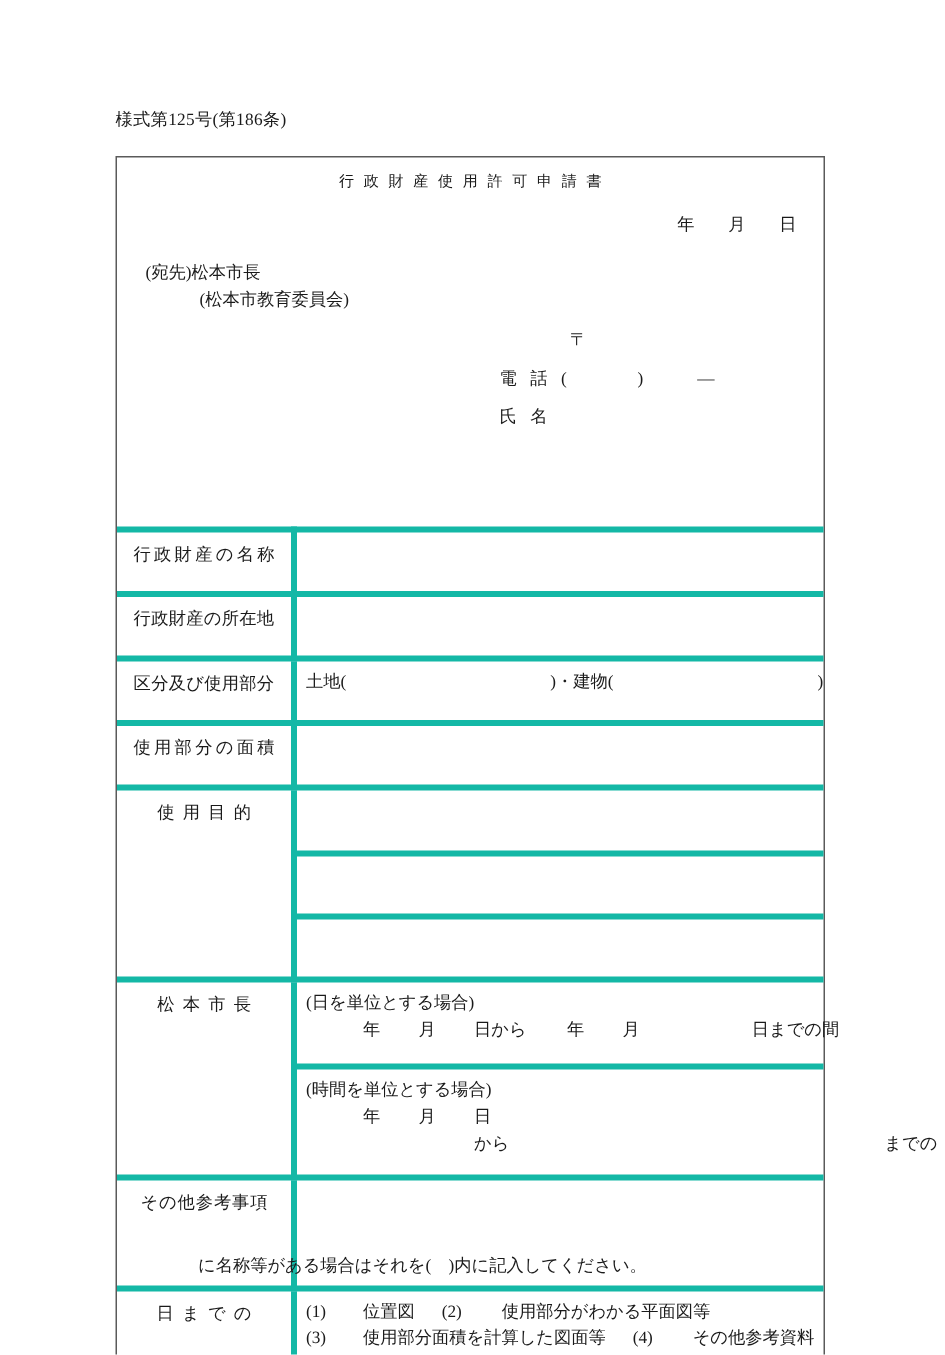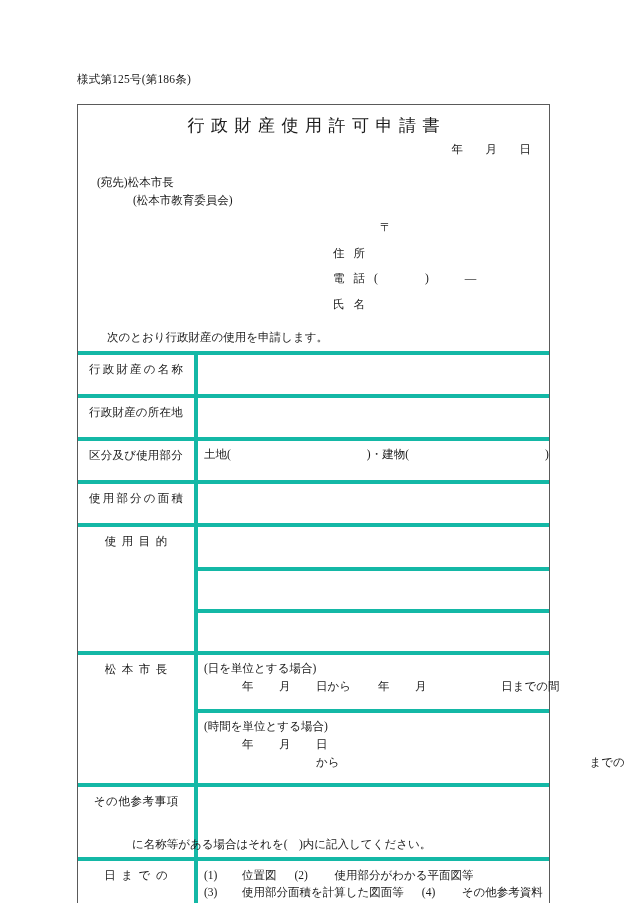--- a/index.html
+++ b/index.html
@@ -48,21 +48,21 @@
     position: relative;
     height: 246px;
   }
 
   .doc-title {
     position: absolute;
     left: 0;
     right: 0;
     top: 9px;
     text-align: center;
-    font-size: 17px;
+    font-size: 10px;
     letter-spacing: 6.5px;
     text-indent: 6.5px;
     white-space: nowrap;
   }
 
   .date-line {
     position: absolute;
     right: 18px;
     top: 37px;
     font-size: 11.5px;
@@ -223,31 +223,27 @@
       </div>
 
       <div class="addressee">
         <span>(宛先)松本市長</span>
         <span class="sub">(松本市教育委員会)</span>
       </div>
 
       <div class="applicant">
         <span class="zip">〒</span>
         <span class="row">
-          <span class="lbl">住所</span>
-        </span>
-        <span class="row">
           <span class="lbl">電話(</span><span class="paren-gap"></span><span>)</span><span class="dash-gap"></span><span>—</span>
         </span>
         <span class="row">
           <span class="lbl">氏名</span>
         </span>
       </div>
 
-      <div class="intro">次のとおり行政財産の使用を申請します。</div>
     </div>
 
     <table class="grid">
       <tbody>
         <tr>
           <td class="lab h-name">
             <span class="lab-txt sp-med">行政財産の名称</span>
           </td>
           <td class="val h-name"></td>
         </tr>

